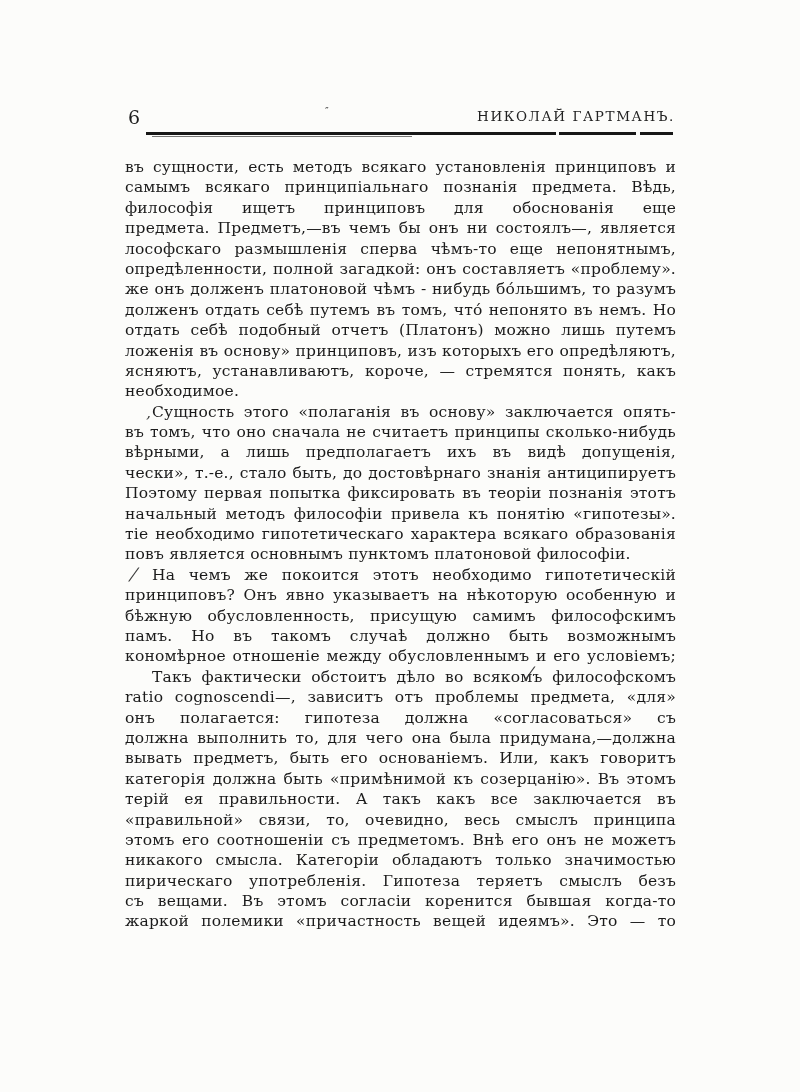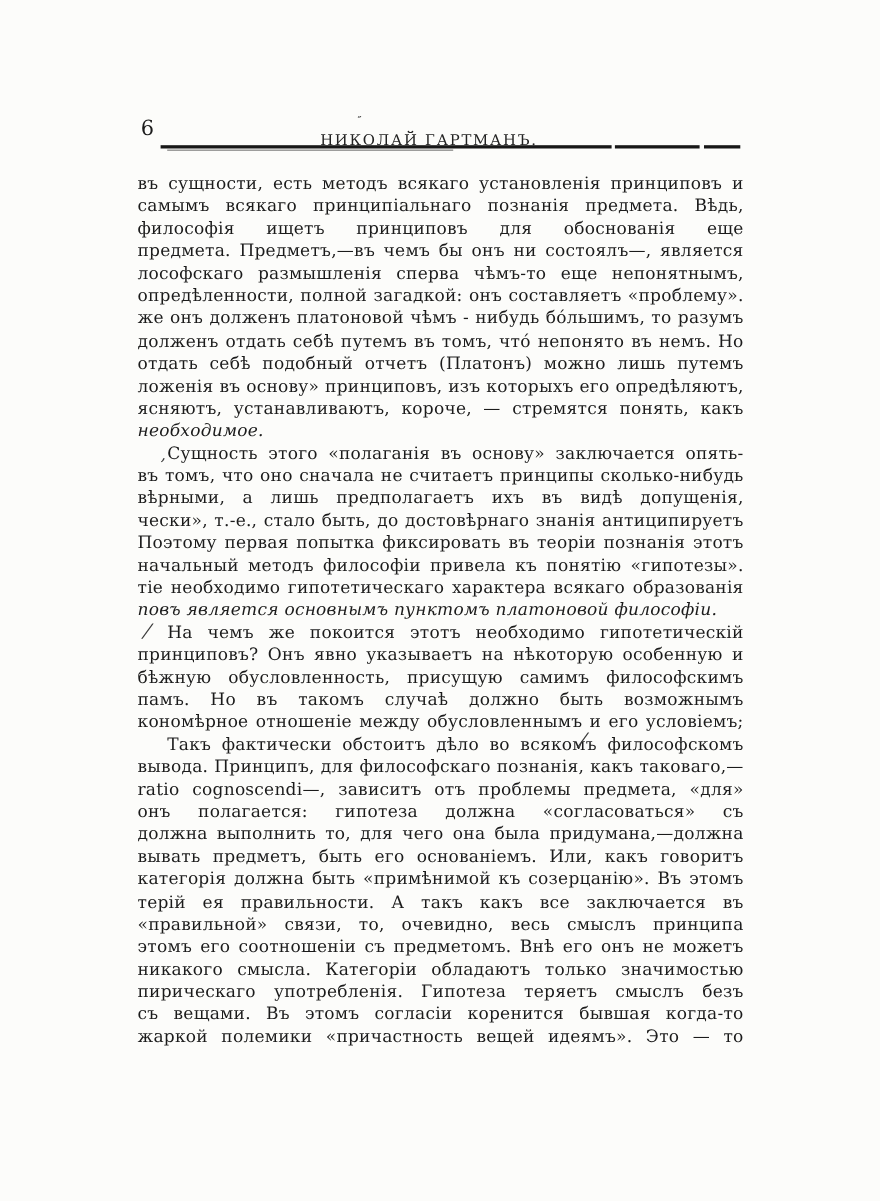--- a/index.html
+++ b/index.html
@@ -10,22 +10,22 @@
     background:#fcfcfa;
     font-family:"DejaVu Serif","Liberation Serif",serif;
     color:#1a1a1a;
     overflow:hidden;
   }
   .page-number {
     position:absolute; left:128px; top:106px;
     font-size:19px; line-height:22px; color:#1c1c1c;
   }
   .running-header {
-    position:absolute; left:105px; top:120px; width:570px;
-    text-align:center;
+    position:absolute; left:105px; top:108px; width:570px;
+    text-align:right;
     font-size:13.5px; line-height:16px;
     letter-spacing:1.6px; color:#222;
   }
   .header-artifact {
     position:absolute; left:325px; top:105px;
     font-size:10px; color:#333;
   }
   .header-rule {
     position:absolute; left:146px; top:132px; width:527px; height:2.5px;
     background:#171717;
@@ -46,21 +46,21 @@
     line-height:20.4px;
     height:20.4px;
     overflow:hidden;
     letter-spacing:0.2px;
     text-align:justify;
     text-align-last:justify;
     white-space:normal;
     color:#1b1b1b;
   }
   .line.indent { text-indent:27px; }
-  .line.endpara { text-align-last:left;font-style:italic; }
+  .line.endpara { text-align-last:left; }
 
   .pencil-mark {
     position:absolute;
     color:#3a3a3a;
     font-style:italic;
     pointer-events:none;
   }
   .mark-comma { left:146px; top:404px; font-size:15px; }
   .mark-slash1 { left:131px; top:564px; font-size:17px; transform:skewX(-12deg); }
   .mark-slash2 { left:527px; top:663px; font-size:17px; transform:skewX(-12deg); }
@@ -101,21 +101,20 @@
       <div class="line">Поэтому первая попытка фиксировать въ теоріи познанія этотъ перво-</div>
       <div class="line">начальный методъ философіи привела къ понятію «гипотезы». Раскры-</div>
       <div class="line">тіе необходимо гипотетическаго характера всякаго образованія принци-</div>
       <div class="line endpara">повъ является основнымъ пунктомъ платоновой философіи.</div>
       <div class="line indent">На чемъ же покоится этотъ необходимо гипотетическій характеръ</div>
       <div class="line">принциповъ? Онъ явно указываетъ на нѣкоторую особенную и неиз-</div>
       <div class="line">бѣжную обусловленность, присущую самимъ философскимъ принци-</div>
       <div class="line">памъ. Но въ такомъ случаѣ должно быть возможнымъ установить за-</div>
       <div class="line">кономѣрное отношеніе между обусловленнымъ и его условіемъ; а самъ</div>
       <div class="line indent">Такъ фактически обстоитъ дѣло во всякомъ философскомъ способѣ</div>
-      <div class="line">вывода. Принципъ, для философскаго познанія, какъ таковаго,—</div>
       <div class="line">ratio cognoscendi—, зависитъ отъ проблемы предмета, «для» которой</div>
       <div class="line">онъ полагается: гипотеза должна «согласоваться» съ предметомъ, т.-е.</div>
       <div class="line">должна выполнить то, для чего она была придумана,—должна обосно-</div>
       <div class="line">вывать предметъ, быть его основаніемъ. Или, какъ говоритъ Кантъ:</div>
       <div class="line">категорія должна быть «примѣнимой къ созерцанію». Въ этомъ — кри-</div>
       <div class="line">терій ея правильности. А такъ какъ все заключается въ установленіи</div>
       <div class="line">«правильной» связи, то, очевидно, весь смыслъ принципа кроется въ</div>
       <div class="line">этомъ его соотношеніи съ предметомъ. Внѣ его онъ не можетъ имѣть</div>
       <div class="line">никакого смысла. Категоріи обладаютъ только значимостью «для» эм-</div>
       <div class="line">пирическаго употребленія. Гипотеза теряетъ смыслъ безъ согласія ея</div>

